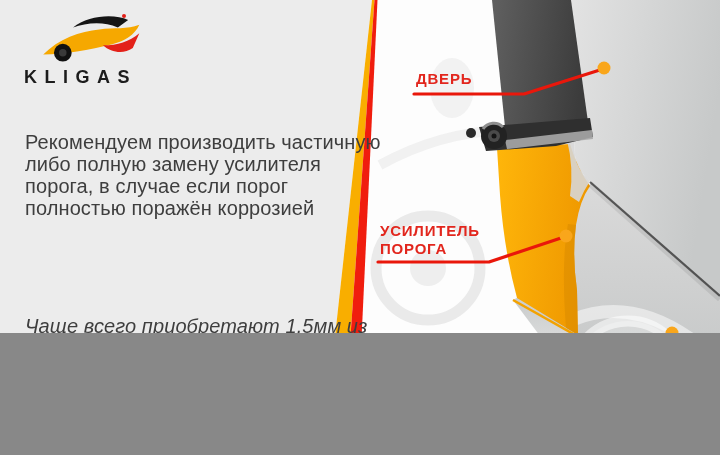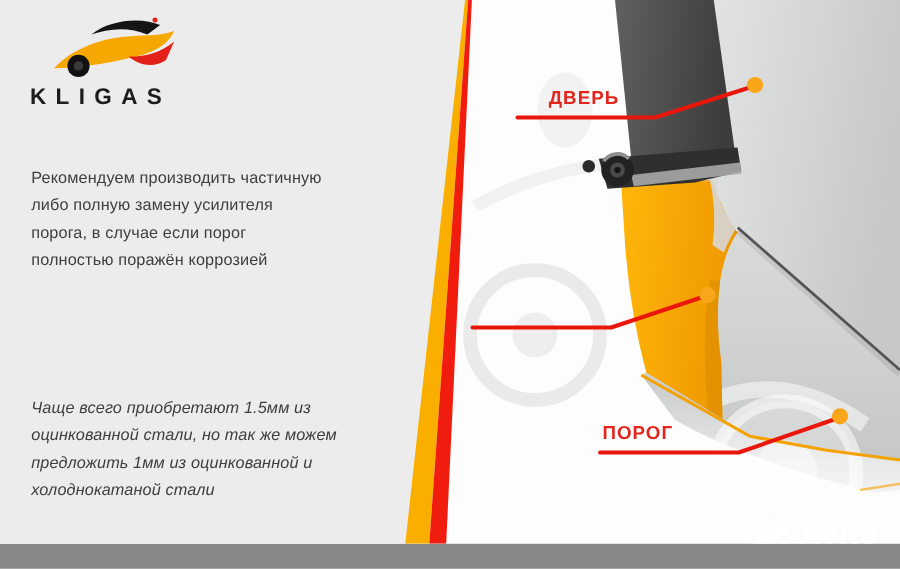--- a/index.html
+++ b/index.html
@@ -1,44 +1,44 @@
 <!DOCTYPE html>
 <html><head>
 <meta charset="utf-8">
 <style>
   html,body{margin:0;padding:0;background:#888;}
   .stage{
-    position:relative;width:720px;height:435px;overflow:hidden;
+    position:relative;width:720px;height:333px;overflow:hidden;
     background:#fdfdfd;font-family:"Liberation Sans",sans-serif;
     -webkit-font-smoothing:antialiased;
   }
   .bg-svg{position:absolute;left:0;top:0;width:720px;height:455px;}
   
   .logo{position:absolute;left:24px;top:6px;width:130px;height:86px;}
   .logo-car{display:block;width:112px;height:58px;margin-left:8px;}
   .logo-text{
     position:relative;margin-top:3px;color:#1c1c1c;font-size:18px;
     font-weight:600;letter-spacing:7.5px;line-height:20px;white-space:nowrap;
   }
   .logo-dot{position:absolute;left:98px;top:8px;width:4px;height:4px;border-radius:50%;background:#e32119;}
   
   .para{
-    position:absolute;left:25px;font-size:13px;line-height:22px;
+    position:absolute;left:25px;font-size:20px;line-height:22px;
     color:#3e3e3e;white-space:pre-line;letter-spacing:0.1px;
   }
   .para.red{color:#cb3a33;}
   .p1{top:131px;}
   .p2{top:233px;}
   .p3{top:315px;font-style:italic;}
   
   .callout{
     position:absolute;color:#e2261d;font-weight:bold;font-size:15px;
     letter-spacing:0.8px;line-height:18px;white-space:pre-line;
   }
-  .c-door{left:416px;top:70px;margin-left:23px;}
+  .c-door{left:416px;top:70px;}
   .c-reinf{left:380px;top:222px;}
   .c-sill{left:482px;top:338px;text-align:right;}
   
   .watermark{
     position:absolute;left:604px;top:410px;display:flex;align-items:center;
     gap:5px;color:rgba(255,255,255,0.93);
   }
   .watermark-text{font-size:25px;font-weight:bold;letter-spacing:0.5px;}
 </style>
 </head>
@@ -136,20 +136,22 @@
   <div class="para p1">Рекомендуем производить частичную
 либо полную замену усилителя
 порога, в случае если порог
 полностью поражён коррозией</div>
   <div class="para p3">Чаще всего приобретают 1.5мм из
 оцинкованной стали, но так же можем
 предложить 1мм из оцинкованной и
 холоднокатаной стали</div>
 
   <div class="callout c-door">ДВЕРЬ</div>
+  <div class="callout c-reinf">УСИЛИТЕЛЬ
+ПОРОГА</div>
   <div class="callout c-sill">ПОРОГ</div>
 
   <div class="watermark">
     <svg width="30" height="34" viewBox="0 0 30 34">
       <g fill="rgba(255,255,255,0.95)">
         <circle cx="10" cy="8" r="4.5"></circle>
         <circle cx="7.5" cy="24" r="7.5"></circle>
         <circle cx="21" cy="13" r="6"></circle>
         <circle cx="22.5" cy="26" r="4"></circle>
       </g>

